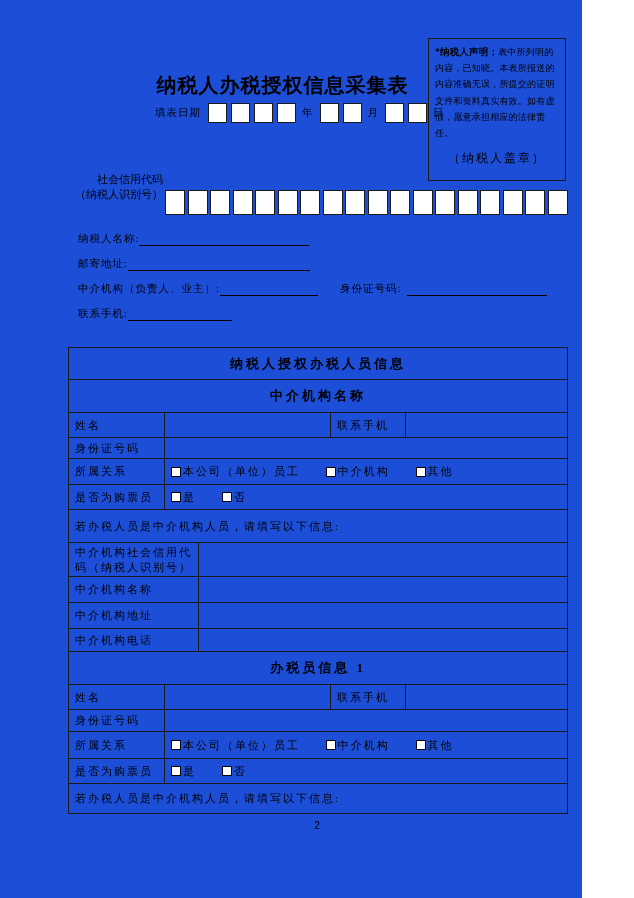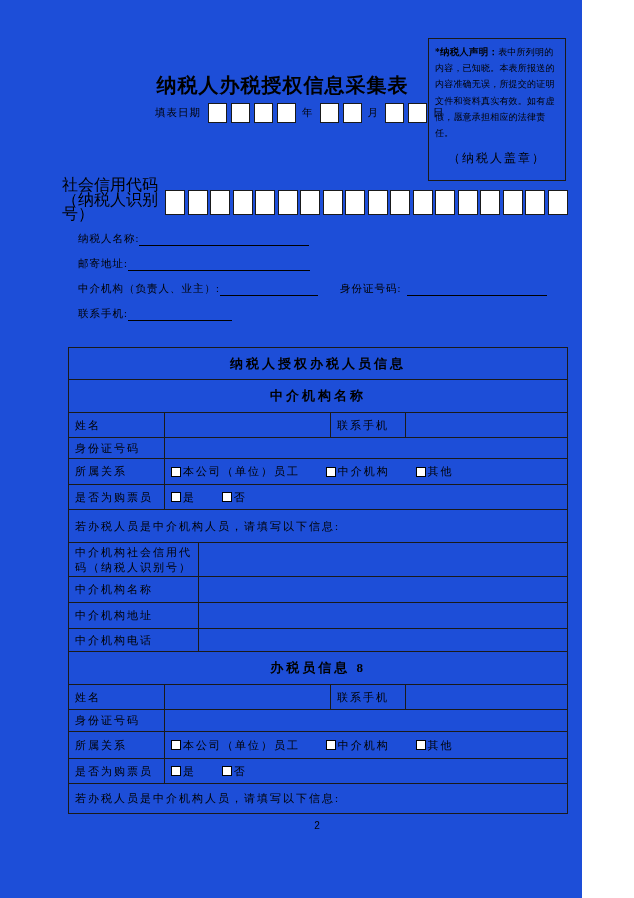--- a/index.html
+++ b/index.html
@@ -37,22 +37,22 @@
     border:1.3px solid #1a1a1a;
     padding:5px 6px 0 6px;
     font-size:9px; line-height:16.2px; letter-spacing:0.2px;
   }
   .decl-box b { font-size:9.5px; }
   .decl-stamp {
     text-align:center; font-size:12px; letter-spacing:2px; margin-top:9px;
   }
   
   .credit-label {
-    position:absolute; top:178px; left:62px; width:101px;
-    font-size:16px; line-height:14.5px;
+    position:absolute; top:172px; left:62px; width:101px;
+    text-align:right; font-size:11px; line-height:14.5px;
   }
   .credit-boxes {
     position:absolute; top:190px; left:165px;
     display:flex; gap:2.5px;
   }
   .cbox {
     display:inline-block; width:20px; height:25px;
     border:1.4px solid #1a1a1a; background:#fff;
   }
   .field-row {
@@ -250,21 +250,21 @@
       <tr class="h26">
         <td colspan="2">中介机构地址</td>
         <td colspan="3"></td>
       </tr>
       <tr class="h23">
         <td colspan="2">中介机构电话</td>
         <td colspan="3"></td>
       </tr>
 
       <tr>
-          <td colspan="5" class="center sec-title h33">办税员信息 8</td>
+          <td colspan="5" class="center sec-title h33">办税员信息 1</td>
         </tr>
 
       <tr class="h25">
         <td>姓名</td>
         <td colspan="2"></td>
         <td>联系手机</td>
         <td></td>
       </tr>
       <tr class="h22">
         <td>身份证号码</td>

